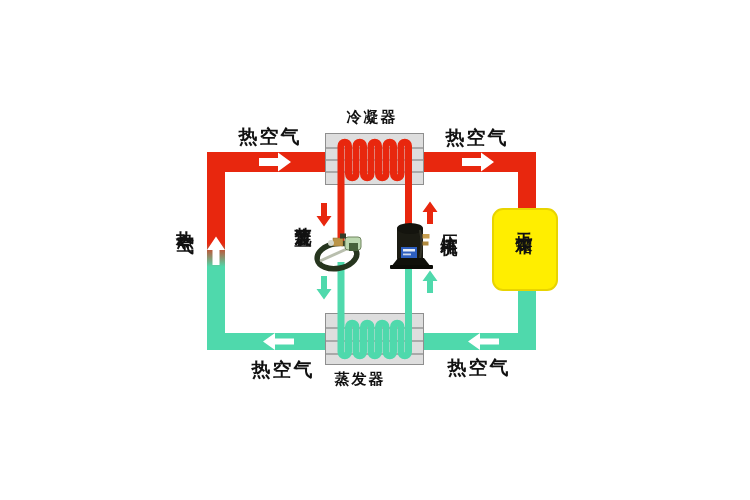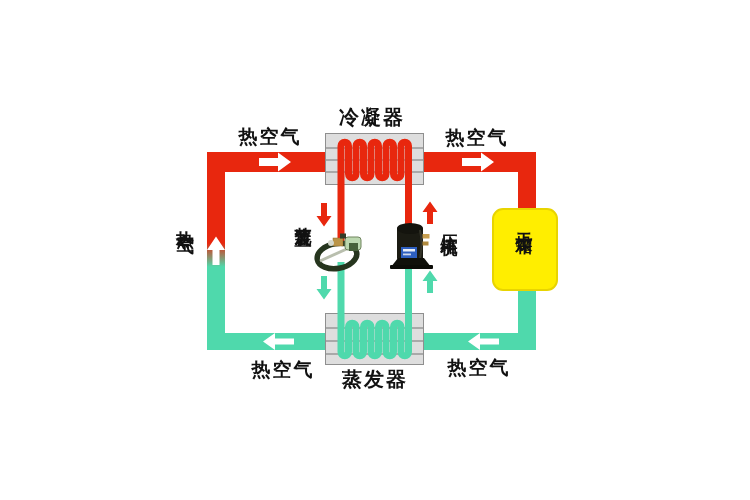--- a/index.html
+++ b/index.html
@@ -27,21 +27,21 @@
     position:absolute;transform:translate(-50%,-50%);
     font-weight:bold;font-size:19px;letter-spacing:2px;white-space:nowrap;
     color:var(--text,#111);
   }
   .v-label{
     position:absolute;transform:translateX(-50%);
     writing-mode:vertical-rl;text-orientation:upright;
     font-weight:bold;font-size:17px;letter-spacing:2px;white-space:nowrap;
     color:var(--text,#111);
   }
-  .title-size{font-size:20px;font-family:Liberation Mono, monospace;}
+  .title-size{font-size:15px;font-family:Liberation Mono, monospace;}
   svg.overlay{position:absolute;left:0;top:0;pointer-events:none;}
   .coil-hot{stroke:var(--hot-pipe,#e8270e);fill:none;stroke-width:7;}
   .coil-cold{stroke:var(--cold-pipe,#4fd9ac);fill:none;stroke-width:7;}
   .arrow-white{fill:var(--arrow-white,#ffffff);}
   .arrow-hot{fill:var(--hot-pipe,#e8270e);}
   .arrow-cold{fill:var(--cold-pipe,#4fd9ac);}
 </style>
 </head>
 <body>
 
@@ -104,21 +104,21 @@
       <rect x="422.5" y="241.5" width="6" height="4" fill="#b08a3e"></rect>
       <rect x="401" y="247" width="16" height="12" fill="#2e5fc0"></rect>
       <rect x="403" y="249" width="12" height="2.5" fill="#e8eef8"></rect>
       <rect x="403" y="253.5" width="8" height="1.8" fill="#cdd8ec"></rect>
       <path d="M391,267 L398,258 L424,258 L431,267 Z" fill="#10100a"></path>
       <rect x="390" y="265" width="43" height="4" rx="1" fill="#0c0c07"></rect>
     </g>
   </svg>
 
   <div class="h-label title-size" style="left:372px;top:117px;">冷凝器</div>
-  <div class="h-label title-size" style="left:375px;top:379px;">蒸发器</div>
+  <div class="h-label title-size" style="left:360px;top:379px;">蒸发器</div>
   <div class="h-label" style="left:270px;top:137px;">热空气</div>
   <div class="h-label" style="left:477px;top:138px;">热空气</div>
   <div class="h-label" style="left:283px;top:370px;">热空气</div>
   <div class="h-label" style="left:479px;top:368px;">热空气</div>
 
   <div class="v-label" style="left:185px;top:217px;font-size:18px;">热空气</div>
   <div class="v-label" style="left:303px;top:213px;letter-spacing:1px;">节流装置</div>
   <div class="v-label" style="left:449px;top:221px;">压缩机</div>
   <div class="v-label" style="left:524px;top:219px;letter-spacing:3px;">干燥箱</div>
 

